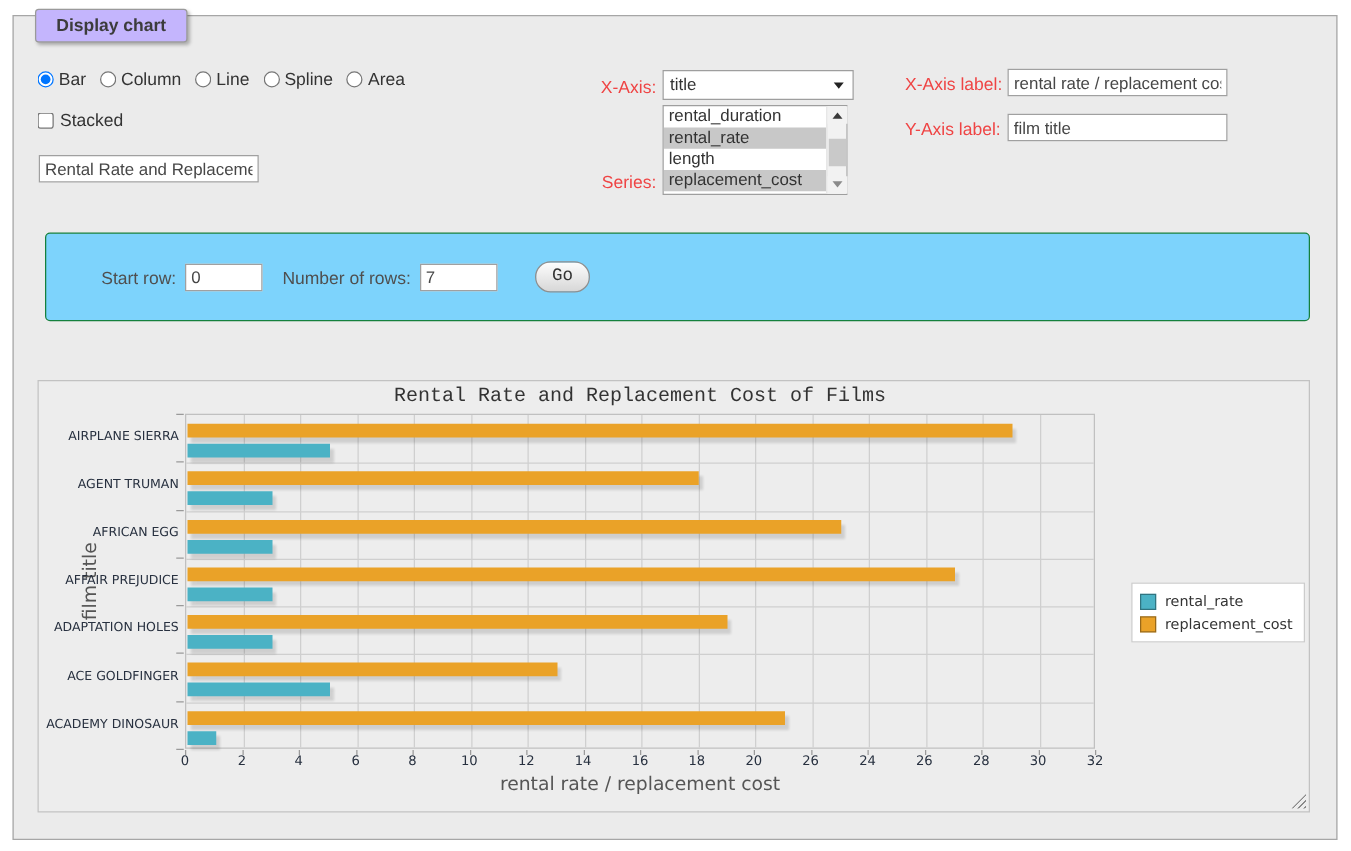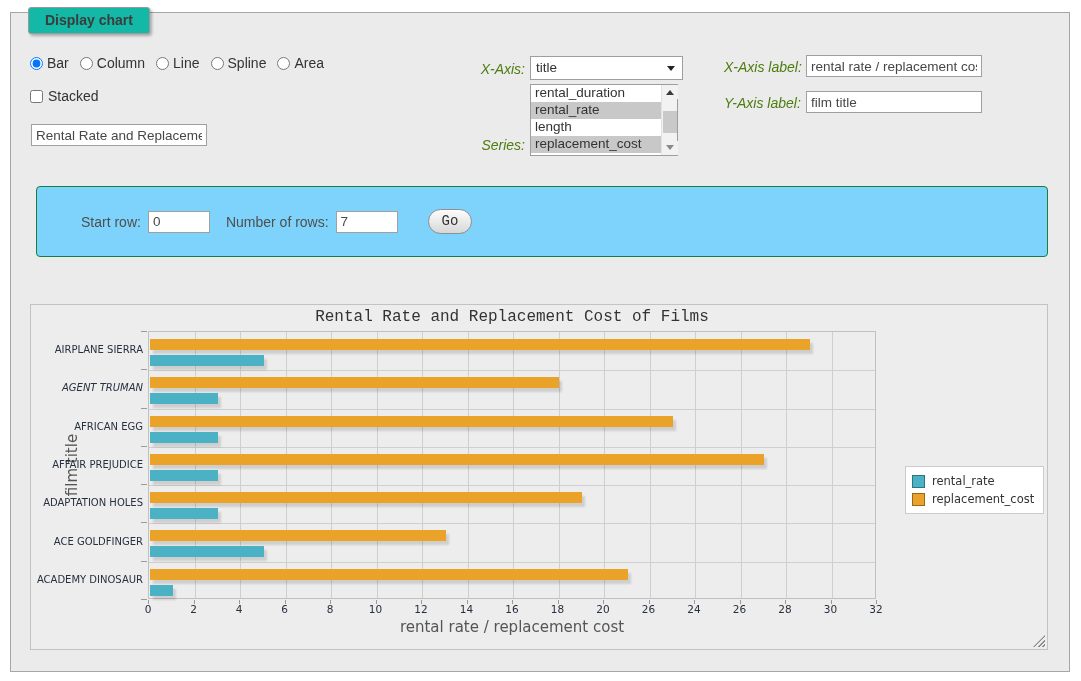--- a/index.html
+++ b/index.html
@@ -7,35 +7,35 @@
   body {
     width:1081px; height:681px; position:relative; overflow:hidden;
     background:#ffffff; font-family:"Liberation Sans", sans-serif; font-size:14px; color:#333;
   }
   .fieldset {
     position:absolute; left:10px; top:12px; width:1060px; height:660px;
     border:1px solid #a6a6a6; background:#ebebeb;
   }
   .legend-box {
     position:absolute; left:28px; top:7px; z-index:5;
-    background:#14b8a6; border:1px solid #9a9a9a; border-radius:3px;
+    background:#c4b5fd; border:1px solid #9a9a9a; border-radius:3px;
     padding:4px 16px 5px 16px; font-weight:bold; font-size:14px; color:#3c3c3c;
     box-shadow:2px 2px 3px rgba(0,0,0,0.28);
   }
   
   .radio-row { position:absolute; left:30px; top:55px; display:flex; gap:11px; align-items:center; color:#333; }
   .radio-row label { display:flex; align-items:center; gap:4px; cursor:default; }
   .radio-row input, .stacked-row input { margin:0; width:13px; height:13px; }
   .stacked-row { position:absolute; left:30px; top:88px; display:flex; align-items:center; gap:5px; }
   input[type=text] {
     border:1px solid #a0a0a0; background:#fff; color:#474747;
     font-family:"Liberation Sans", sans-serif; font-size:13.5px; padding:2px 4px; height:22px;
   }
   .chart-title-input { position:absolute; left:31px; top:124px; width:176px; }
-  .flabel { position:absolute; color:#4d7c0f;font-style:italic; }
+  .flabel { position:absolute; color:#ef4444; }
   .lbl-xaxis   { left:425px; top:61px;  width:100px; text-align:right; }
   .lbl-series  { left:425px; top:137px; width:100px; text-align:right; }
   .lbl-xlabel  { left:724px; top:59px; }
   .lbl-ylabel  { left:724px; top:95px; }
   .xaxis-select {
     position:absolute; left:530px; top:56px; width:153px; height:24px;
     background:#fff; border:1px solid #9e9e9e; padding:3px 20px 0 5px;
     font-size:13.5px; color:#333; cursor:default;
   }
   .dd-arrow {
@@ -213,21 +213,21 @@
         <div class="legend-text">rental_rate</div>
       </div>
       <div class="legend-row">
         <div class="legend-swatch" style="background: rgb(234, 162, 40);"></div>
         <div class="legend-text">replacement_cost</div>
       </div>
     </div>
   <div class="resize-grip"></div>
 <div class="cat-label" style="top: 39.1px;">AIRPLANE SIERRA</div>
     <div class="tickmark-y" style="left: 110px; top: 26px;"></div>
-    <div class="cat-label" style="top: 77.4px; font-style: italic;">AGENT TRUMAN</div>
+    <div class="cat-label" style="top: 77.4px;">AGENT TRUMAN</div>
     <div class="tickmark-y" style="left: 110px; top: 64.3px;"></div>
     <div class="cat-label" style="top: 115.7px;">AFRICAN EGG</div>
     <div class="tickmark-y" style="left: 110px; top: 102.6px;"></div>
     <div class="cat-label" style="top: 154px;">AFFAIR PREJUDICE</div>
     <div class="tickmark-y" style="left: 110px; top: 140.9px;"></div>
     <div class="cat-label" style="top: 192.3px;">ADAPTATION HOLES</div>
     <div class="tickmark-y" style="left: 110px; top: 179.1px;"></div>
     <div class="cat-label" style="top: 230.6px;">ACE GOLDFINGER</div>
     <div class="tickmark-y" style="left: 110px; top: 217.4px;"></div>
     <div class="cat-label" style="top: 268.9px;">ACADEMY DINOSAUR</div>

